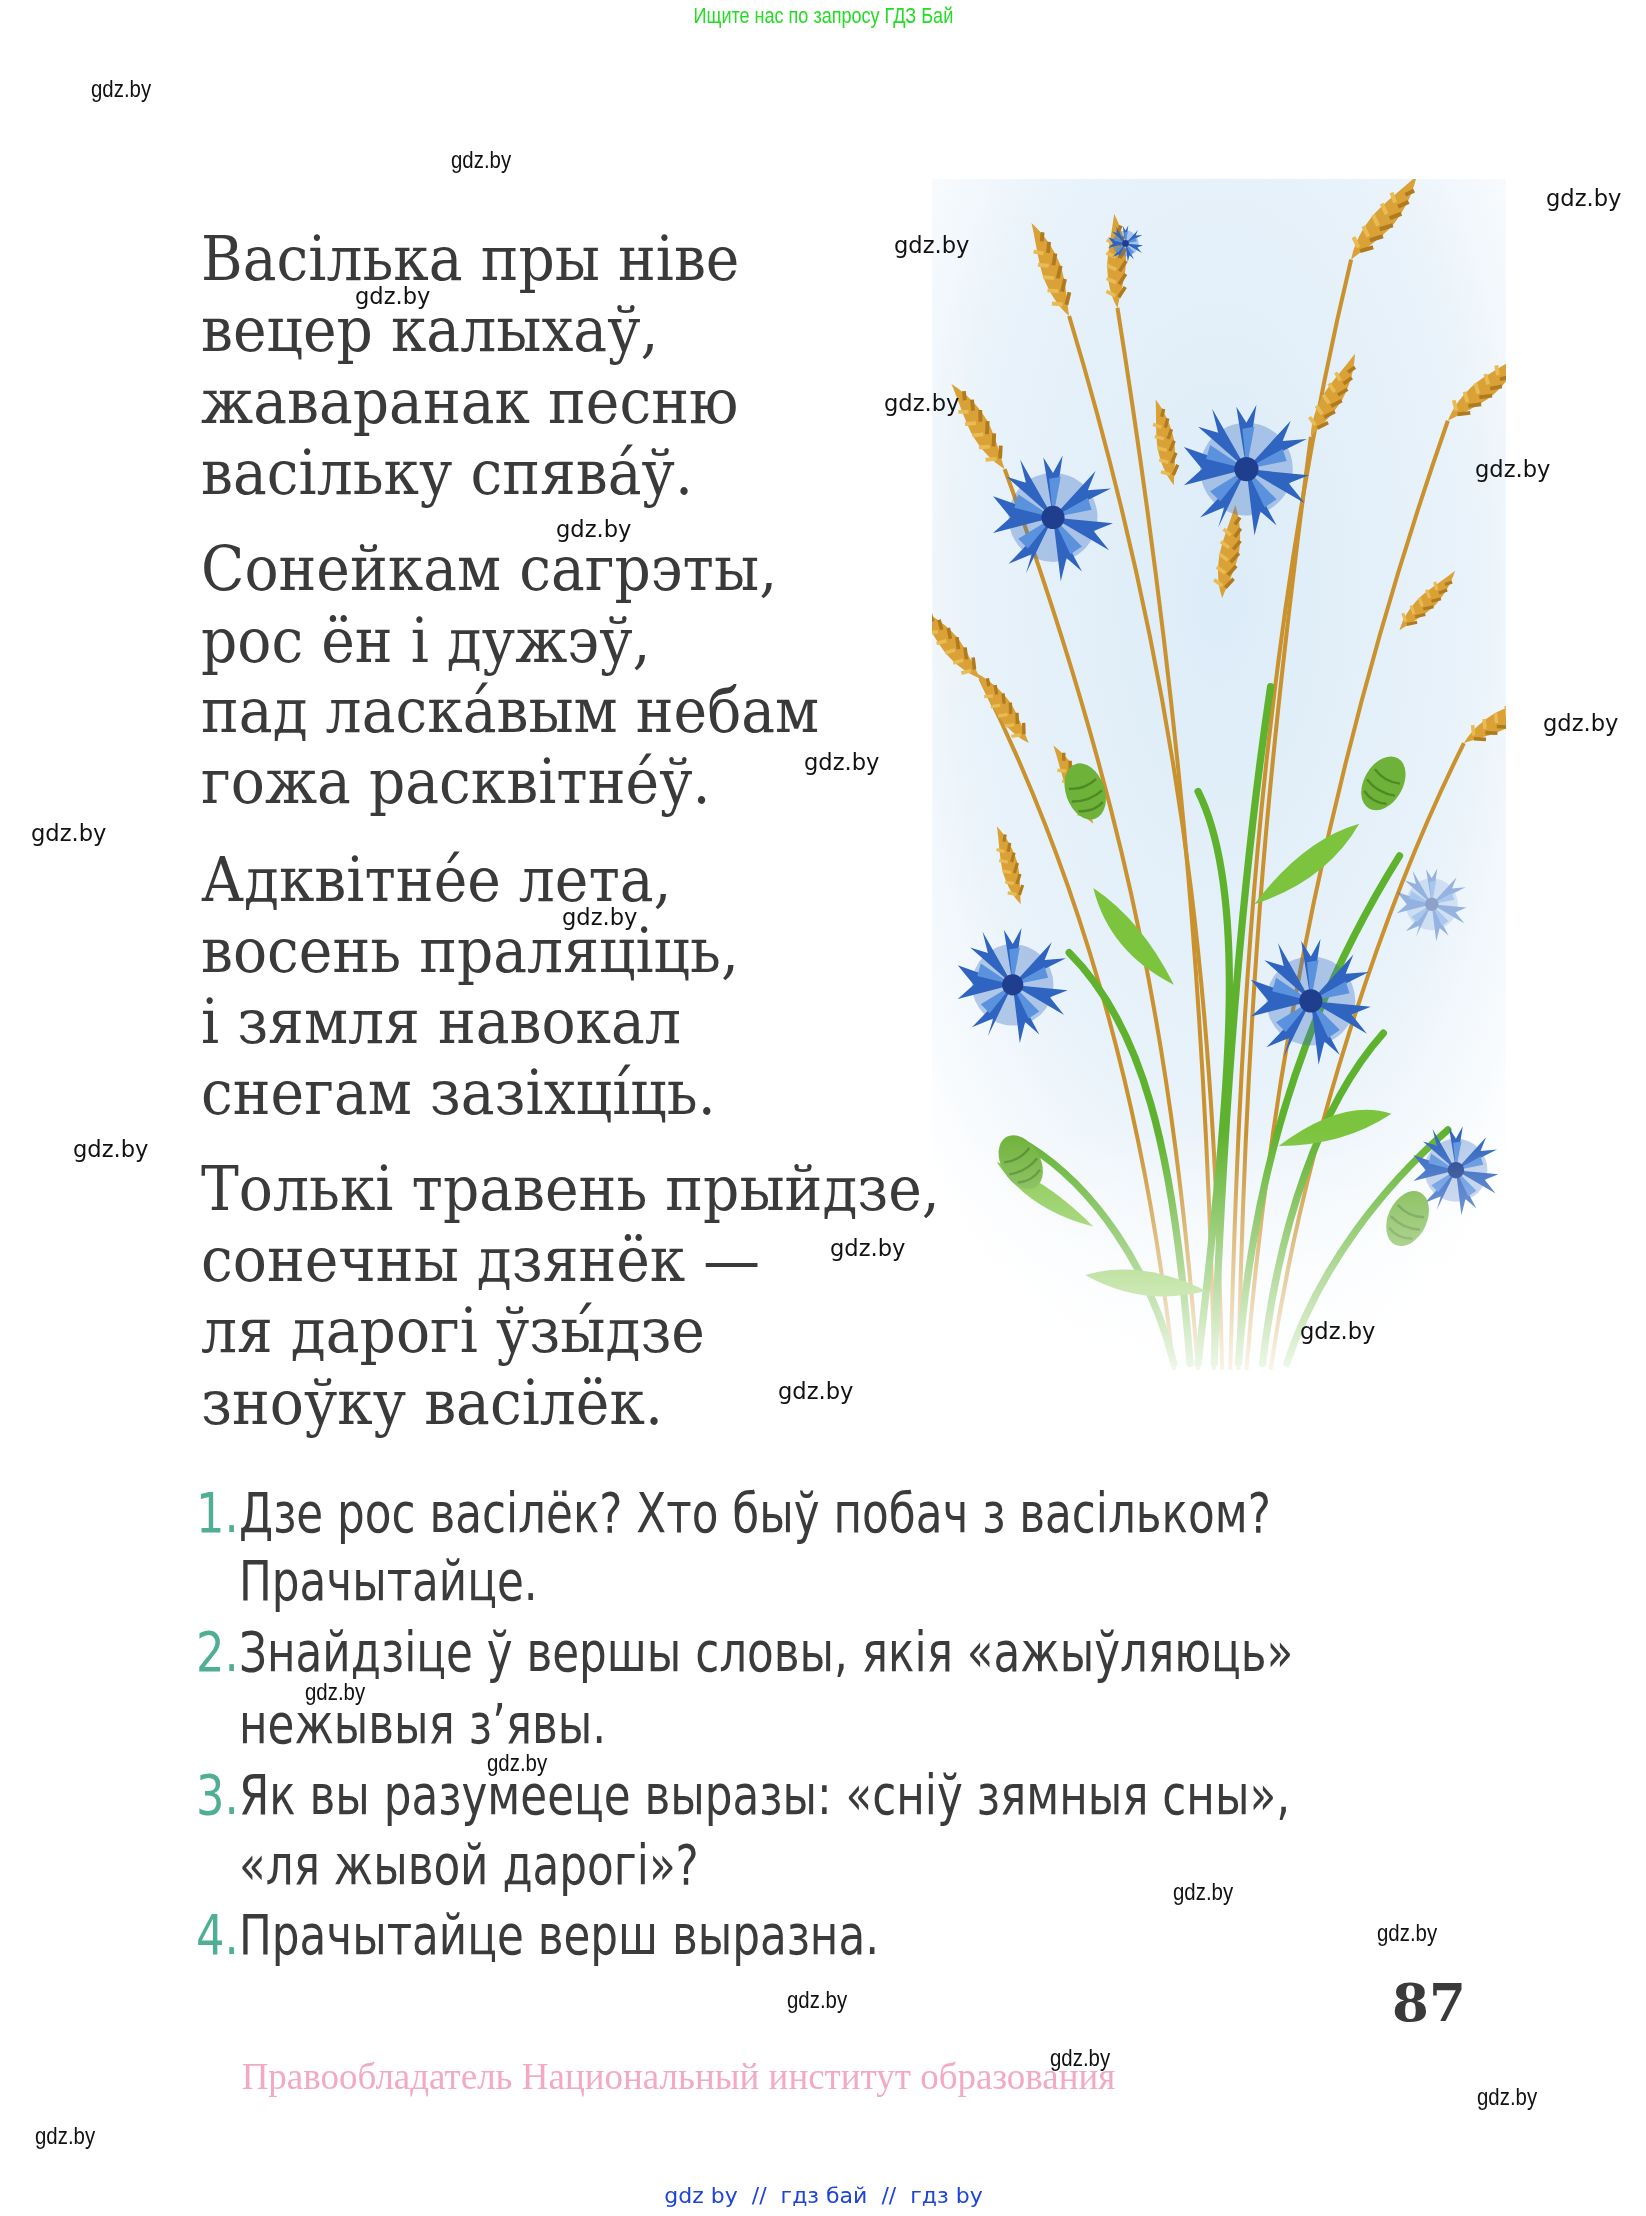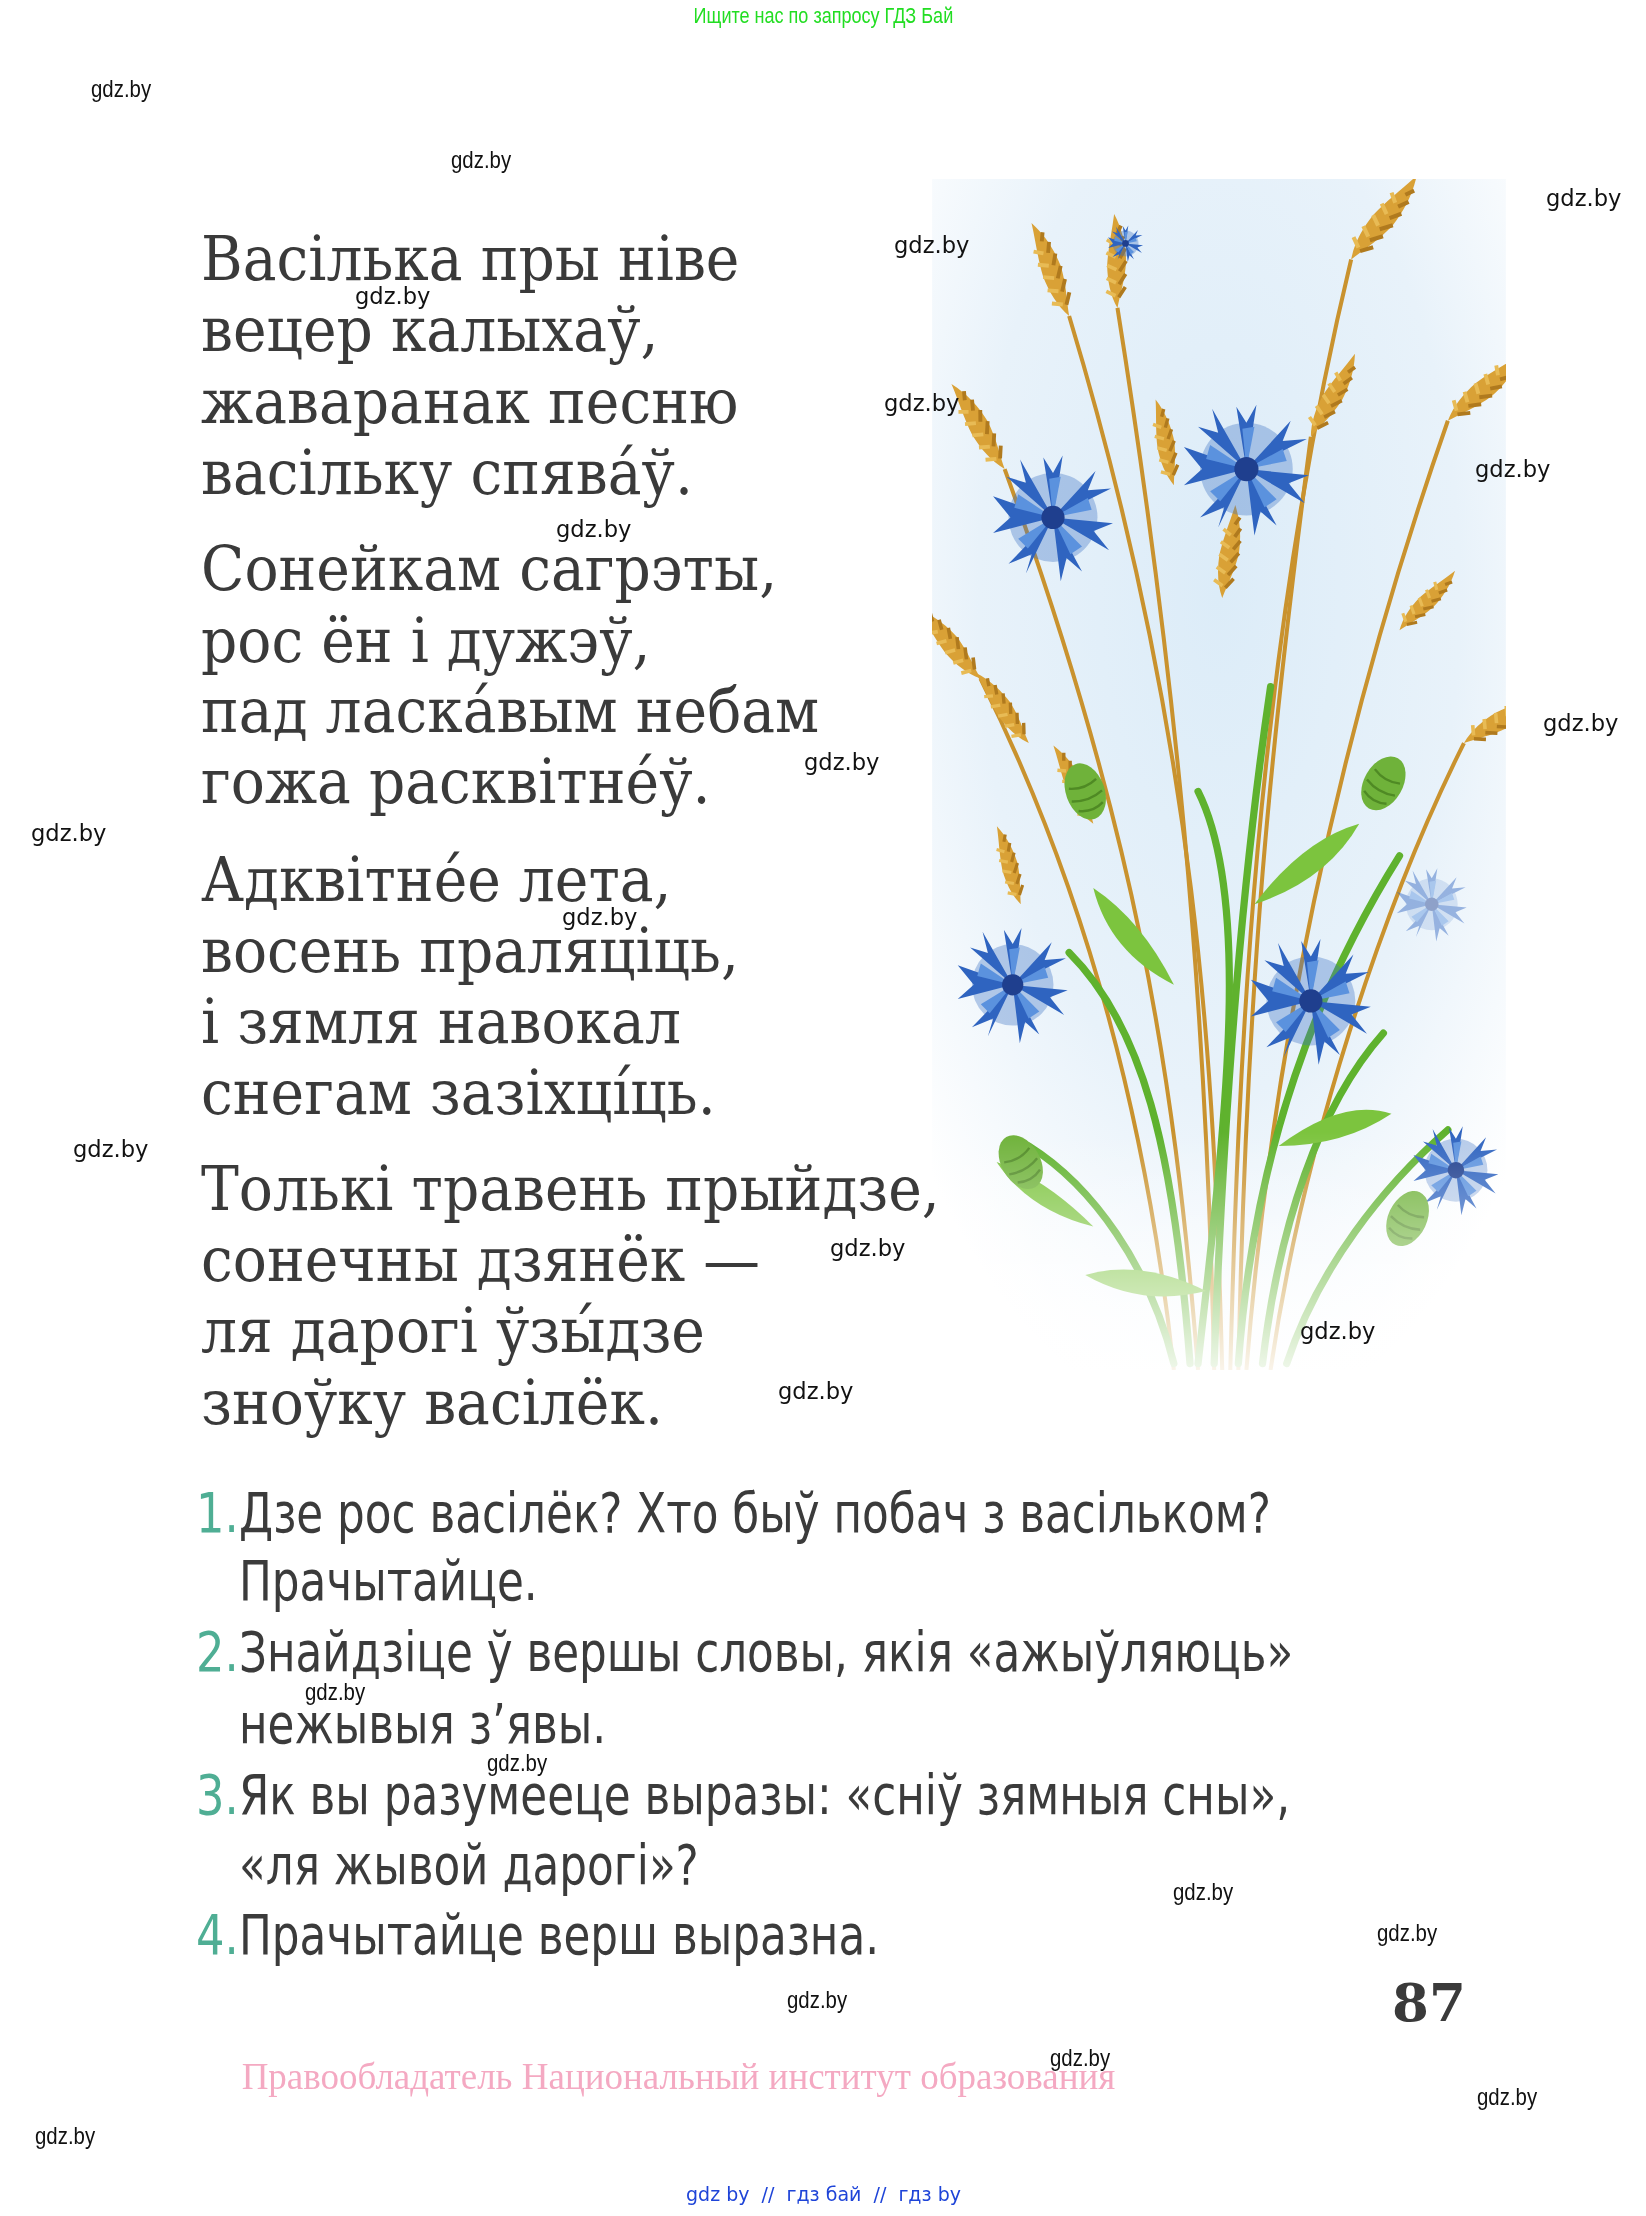--- a/index.html
+++ b/index.html
@@ -37,21 +37,21 @@
     }
 
     .copyright {
       position: absolute; left: 0; width: 1357px; top: 2058px; text-align: center;
       font-family: Liberation Serif, serif; font-size: 37px; color: #f4a9c2; line-height: 1;
       white-space: nowrap;
     }
 
     .footer-links {
       position: absolute; left: 0; width: 1647px; top: 2185px; text-align: center;
-      font-family: "DejaVu Sans", sans-serif; font-size: 19px; color: #1e44d8; line-height: 1;
+      font-family: "DejaVu Sans", sans-serif; font-size: 22px; color: #1e44d8; line-height: 1;
       white-space: pre;
     }
 
     .wm {
       position: absolute; font-family: "Liberation Sans", sans-serif; font-size: 24px;
       color: #111; line-height: 1; white-space: nowrap; transform: scaleX(0.85); transform-origin: 0 50%;
     }
     .wm.alt { font-family: "DejaVu Sans", sans-serif; transform: none; font-size: 22.6px; }
 
     .illustration { position: absolute; left: 932px; top: 179px; width: 574px; height: 1191px; }

